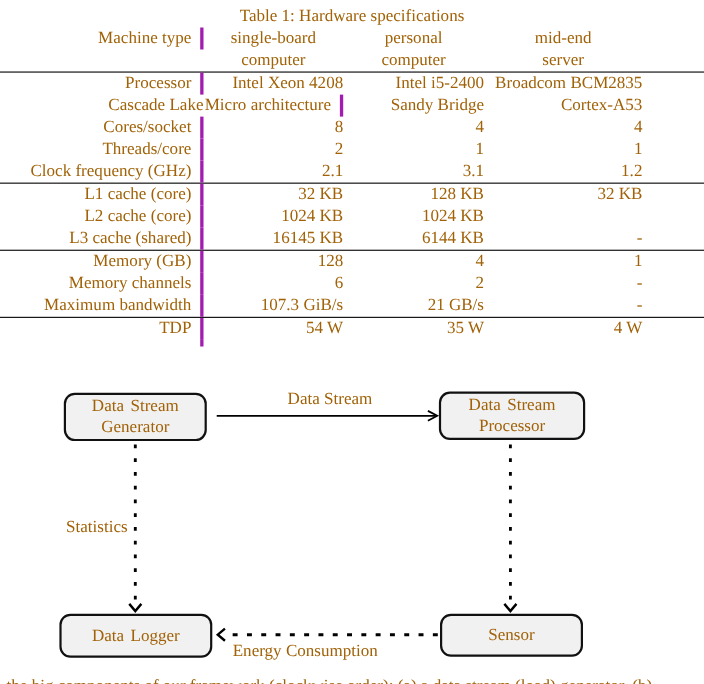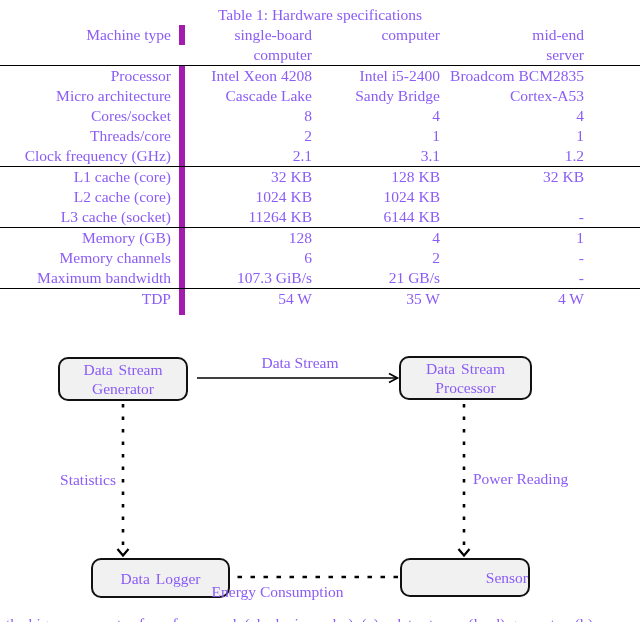--- a/index.html
+++ b/index.html
@@ -1,61 +1,61 @@
 <!DOCTYPE html>
 <html><head>
 <meta charset="utf-8">
 <style>
   html,body{margin:0;padding:0;background:#ffffff;}
   .page{
     position:relative;
     width:640px;height:622px;
     background:#ffffff;
     font-family:"Liberation Serif","DejaVu Serif",serif;
-    color:#8b5cf6;
+    color:#a16207;
     overflow:hidden;
   }
   
   .tbl-title{
     height:25px;padding-top:6px;box-sizing:border-box;
     text-align:center;font-size:15.5px;
   }
   .tbl{width:640px;}
   .hdr-row,.row{
     display:grid;
     grid-template-columns:185px 127px 128px 144px;
     width:640px;
   }
   .hdr-row{border-bottom:1.5px solid #000;}
   .cell{font-size:15.5px;line-height:20px;height:20px;}
-  .hdr-cell{text-align:right;}
+  .hdr-cell{text-align:center;}
   .hdr-line{font-size:15.5px;line-height:20px;height:20px;}
   .lbl{
     text-align:right;padding-right:8px;box-sizing:border-box;
-    border-right:6px solid #a21caf;
+    border-right:3px solid #a21caf;
   }
   .val{text-align:right;}
   .row.rule{border-top:1.5px solid #000;}
   .row.spacer .lbl{height:6px;}
   .row.spacer{height:6px;}
   
   .diagram-layer{position:absolute;left:0;top:0;width:640px;height:506px;}
   .node{
     position:absolute;
     background:#f1f1f1;
     border:2.5px solid #111111;
     border-radius:10px;
     box-sizing:border-box;
     display:flex;flex-direction:column;justify-content:center;align-items:center;
     font-size:15.5px;line-height:19px;word-spacing:2px;
   }
   .node-generator{left:58px;top:357px;width:130px;height:44px;}
   .node-processor{left:399px;top:356px;width:133px;height:44px;}
-  .node-logger{left:54px;top:558px;width:139px;height:40px;margin-left:37px;}
-  .node-sensor{left:400px;top:558px;width:130px;height:39px;align-items:flex-end;}
+  .node-logger{left:54px;top:558px;width:139px;height:40px;}
+  .node-sensor{left:400px;top:558px;width:130px;height:39px;}
   .edge-label{position:absolute;font-size:15.5px;line-height:17px;}
   .lab-data-stream{left:230px;top:354px;width:140px;text-align:center;}
   .lab-statistics{left:28px;top:471px;width:88px;text-align:right;}
   .lab-power{left:473px;top:470px;width:130px;text-align:left;}
   .lab-energy{left:200px;top:583px;width:155px;text-align:center;}
   svg.arrows{position:absolute;left:0;top:0;}
   
   .caption-clip{
     position:absolute;left:0;top:612px;width:640px;height:10px;
     overflow:hidden;
@@ -73,37 +73,38 @@
   <div class="tbl-title">Table 1: Hardware specifications</div>
 
   <div class="tbl">
     <div class="hdr-row">
       <div class="cell lbl">Machine type</div>
       <div class="hdr-cell">
         <div class="hdr-line">single-board</div>
         <div class="hdr-line">computer</div>
       </div>
       <div class="hdr-cell">
+        <div class="hdr-line">personal</div>
         <div class="hdr-line">computer</div>
       </div>
       <div class="hdr-cell">
         <div class="hdr-line">mid-end</div>
         <div class="hdr-line">server</div>
       </div>
     </div>
 
     <div class="row">
       <div class="cell lbl">Processor</div>
       <div class="cell val">Intel Xeon 4208</div>
       <div class="cell val">Intel i5-2400</div>
       <div class="cell val">Broadcom BCM2835</div>
     </div>
     <div class="row">
+      <div class="cell val">Cascade Lake</div>
       <div class="cell lbl">Micro architecture</div>
-      <div class="cell val">Cascade Lake</div>
       <div class="cell val">Sandy Bridge</div>
       <div class="cell val">Cortex-A53</div>
     </div>
     <div class="row">
       <div class="cell lbl">Cores/socket</div>
       <div class="cell val">8</div>
       <div class="cell val">4</div>
       <div class="cell val">4</div>
     </div>
     <div class="row">
@@ -123,22 +124,22 @@
       <div class="cell val">32 KB</div>
       <div class="cell val">128 KB</div>
       <div class="cell val">32 KB</div>
     </div>
     <div class="row">
       <div class="cell lbl">L2 cache (core)</div>
       <div class="cell val">1024 KB</div>
       <div class="cell val">1024 KB</div>
     </div>
     <div class="row">
-      <div class="cell lbl">L3 cache (socket)</div>
-      <div class="cell val">11264 KB</div>
+      <div class="cell lbl">L3 cache (shared)</div>
+      <div class="cell val">16145 KB</div>
       <div class="cell val">6144 KB</div>
       <div class="cell val">-</div>
     </div>
     <div class="row rule">
       <div class="cell lbl">Memory (GB)</div>
       <div class="cell val">128</div>
       <div class="cell val">4</div>
       <div class="cell val">1</div>
     </div>
     <div class="row">
@@ -202,21 +203,20 @@
     </div>
     <div class="node node-logger">
       <div>Data Logger</div>
     </div>
     <div class="node node-sensor">
       <div>Sensor</div>
     </div>
 
     <div class="edge-label lab-data-stream">Data Stream</div>
     <div class="edge-label lab-statistics">Statistics</div>
-    <div class="edge-label lab-power">Power Reading</div>
     <div class="edge-label lab-energy">Energy Consumption</div>
   </div>
 
   <div class="caption-clip">
     <div class="cap">the big components of our framework (clockwise order): (a) a data stream (load) generator, (b)</div>
   </div>
 
 </div>
 
 </body></html>

